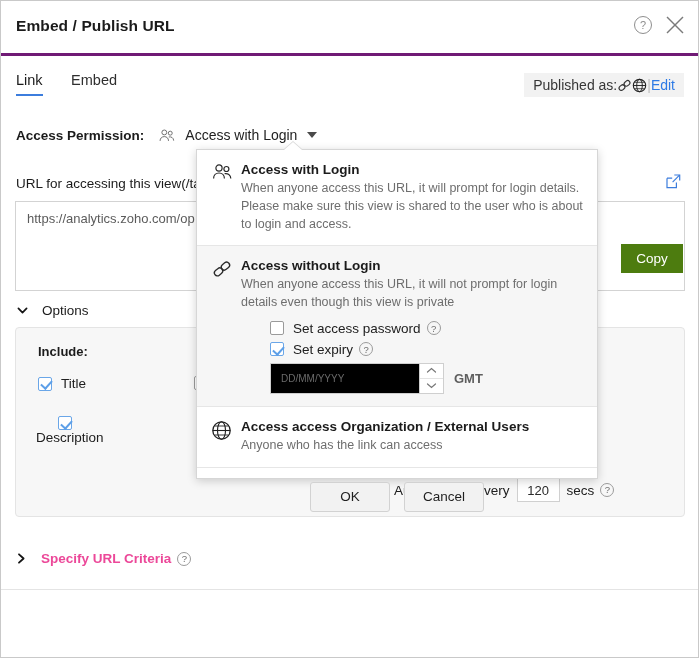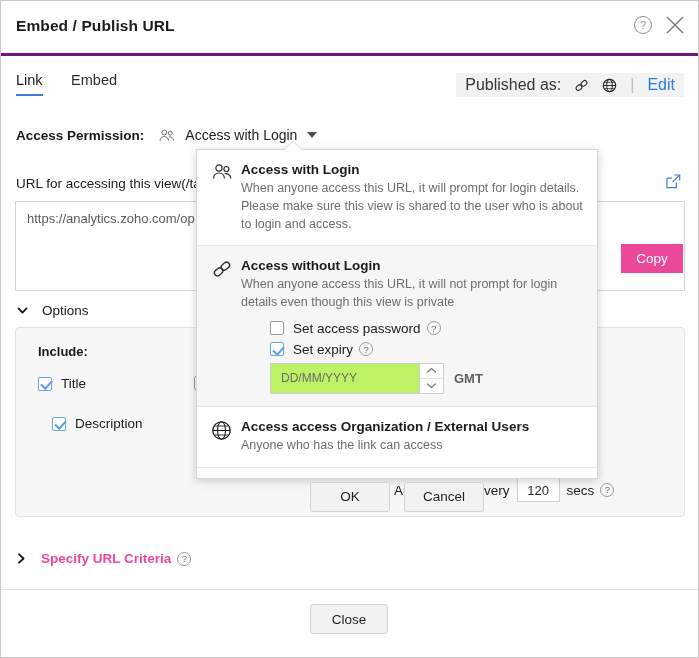--- a/index.html
+++ b/index.html
@@ -43,22 +43,22 @@
   .tabs { position: absolute; left: 15px; top: 70px; }
   .tab {
     display: inline-block; font-size: 14.5px; color: #2f2f2f;
     padding-bottom: 6px; margin-right: 24px; cursor: pointer;
   }
   .tab.active { border-bottom: 2px solid #3c7ddd; color: #1b1b1b; }
 
   .published {
     position: absolute; right: 14px; top: 72px;
     height: 24px; background: #f2f2f2;
-    display: flex; align-items: center; gap: 13px;
-    padding: 0 9px; font-size: 16px; color: #363636;
+    display: flex; align-items: center; gap: 0;
+    padding: 0 9px; font-size: 14px; color: #363636;
   }
   .pub-sep { color: #bdbdbd; }
   .pub-edit { color: #2d7ae5; cursor: pointer; }
 
   
   .ap-row { position: absolute; left: 15px; top: 126px; display: flex; align-items: center; }
   .ap-label { font-size: 13.5px; color: #1b1b1b; font-weight: bold; margin-right: 14px; }
   .ap-value { font-size: 14px; color: #222; margin-left: 9px; cursor: pointer; }
   .caret {
     margin-left: 10px; width: 0; height: 0;
@@ -73,21 +73,21 @@
     position: absolute; left: 14px; top: 200px;
     width: 670px; height: 90px;
     border: 1px solid #d3d3d3; background: #fff;
     font-size: 13px; color: #5b5b5b; padding: 9px 11px;
     line-height: 1.3; overflow: hidden; resize: none;
     font-family: "Liberation Sans", sans-serif;
   }
   .copy-btn {
     position: absolute; left: 620px; top: 243px;
     width: 62px; height: 29px;
-    background: #ec4899; color: #fff;
+    background: #4d7c0f; color: #fff;
     font-size: 13.5px; display: flex; align-items: center; justify-content: center;
     cursor: pointer; border: none;
     font-family: "Liberation Sans", sans-serif;
   }
 
   
   .opt-header { position: absolute; left: 15px; top: 302px; display: flex; align-items: center; cursor: pointer; }
   .opt-header .lbl { font-size: 13.5px; font-weight: normal; color: #1b1b1b; margin-left: 13px; }
   .opt-panel {
     position: absolute; left: 14px; top: 326px;
@@ -155,23 +155,23 @@
   .dd-item.sel { background: #f6f6f6; }
   .dd-icon { width: 30px; flex: 0 0 30px; padding-top: 1px; }
   .dd-body { flex: 1 1 auto; }
   .dd-title { font-size: 13.5px; font-weight: bold; color: #1b1b1b; margin-bottom: 3px; }
   .dd-desc { font-size: 12.5px; color: #6e6e6e; line-height: 1.42; }
   .dd-sep { height: 1px; background: #e6e6e6; }
   .dd-sub { margin-top: 9px; }
   .dd-sub .cb-line { display: flex; align-items: center; font-size: 13.5px; color: #202020; margin-bottom: 6px; padding-left: 29px; }
   .date-row { display: flex; align-items: center; padding-left: 29px; margin-top: 6px; }
   .date-input {
-    width: 150px; height: 31px; border: 1px solid #cfcfcf; background: #bef264;
+    width: 150px; height: 31px; border: 1px solid #cfcfcf; background: #000000;
     display: flex; align-items: center; padding-left: 10px;
-    font-size: 12px; color: #6a6a6a; cursor: text;
+    font-size: 10px; color: #6a6a6a; cursor: text;
   }
   .spin {
     width: 24px; height: 31px; border: 1px solid #cfcfcf; border-left: none;
     background: #fff; display: flex; flex-direction: column; cursor: pointer;
   }
   .spin > div { flex: 1; display: flex; align-items: center; justify-content: center; }
   .spin > div:first-child { border-bottom: 1px solid #e3e3e3; }
   .gmt { font-size: 13px; font-weight: bold; color: #5e5e5e; margin-left: 10px; }
   .dd-actions { display: flex; justify-content: center; gap: 14px; padding: 14px 0 16px 0; }
   .dd-btn {
@@ -267,21 +267,21 @@
   </div>
 
   <div class="opt-panel">
     <div class="include-lbl">Include:</div>
 
     <div class="cb-row" style="left:22px; top:48px;">
       <span class="cb on"></span>
       <span>Title</span>
     </div>
 
-    <div class="cb-row" style="left:36px; top:88px;">
+    <div class="cb-row" style="left:20px; top:88px;flex-direction:column;">
       <span class="cb on"></span>
       <span>Description</span>
     </div>
 
     <div class="cb-row" style="left:178px; top:48px;">
       <span class="cb"></span>
     </div>
 
     <div class="cb-row" style="left:355px; top:150px;">
       <span class="cb"></span>
@@ -296,21 +296,20 @@
     <span>
       <svg width="11" height="13" viewBox="0 0 11 13">
         <path d="M3 2.3 L7.6 6.5 L3 10.7" fill="none" stroke="#141414" stroke-width="1.8" stroke-linecap="round" stroke-linejoin="round"></path>
       </svg>
     </span>
     <span class="lbl">Specify URL Criteria</span>
     <span class="helpq">?</span>
   </div>
 
   <div class="footer-sep"></div>
-  <button class="close-btn">Close</button>
 
   <div class="dd-arrow"></div>
   <div class="dropdown">
 
     <div class="dd-item">
       <div class="dd-icon">
         <svg width="22" height="18" viewBox="0 0 22 18">
           <circle cx="8" cy="5" r="3.1" fill="none" stroke="#2a2a2a" stroke-width="1.2"></circle>
           <path d="M2.6 15.5c0-3.4 2.4-5.5 5.4-5.5s5.4 2.1 5.4 5.5" fill="none" stroke="#2a2a2a" stroke-width="1.2"></path>
           <circle cx="15.4" cy="6" r="2.5" fill="none" stroke="#2a2a2a" stroke-width="1.2"></circle>

